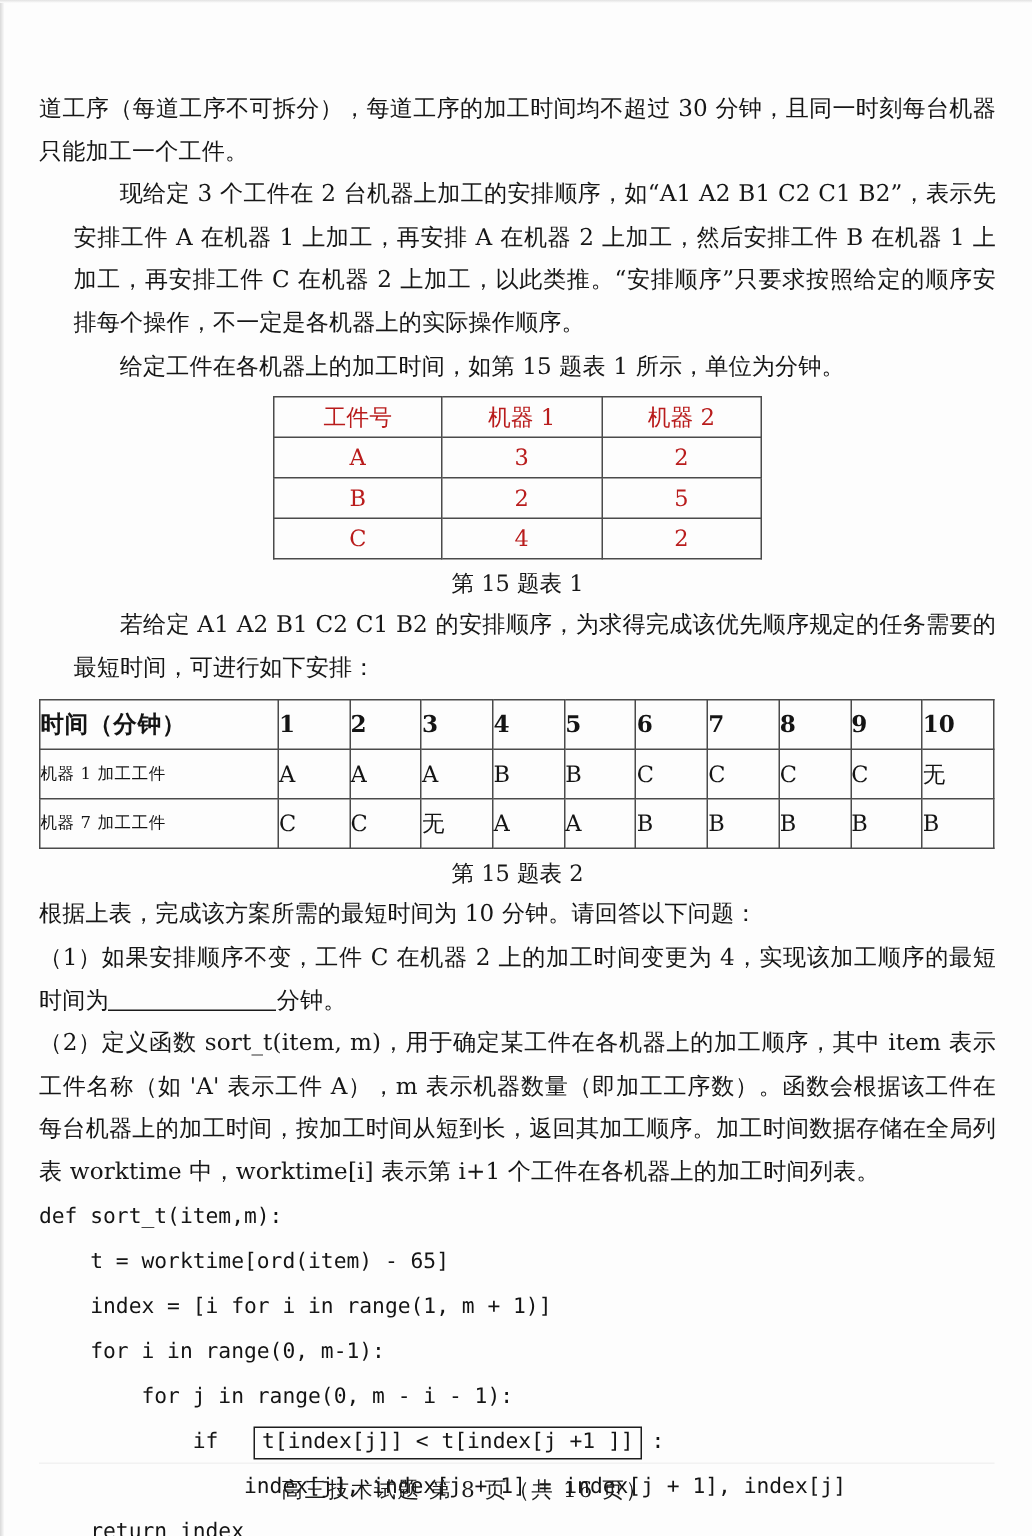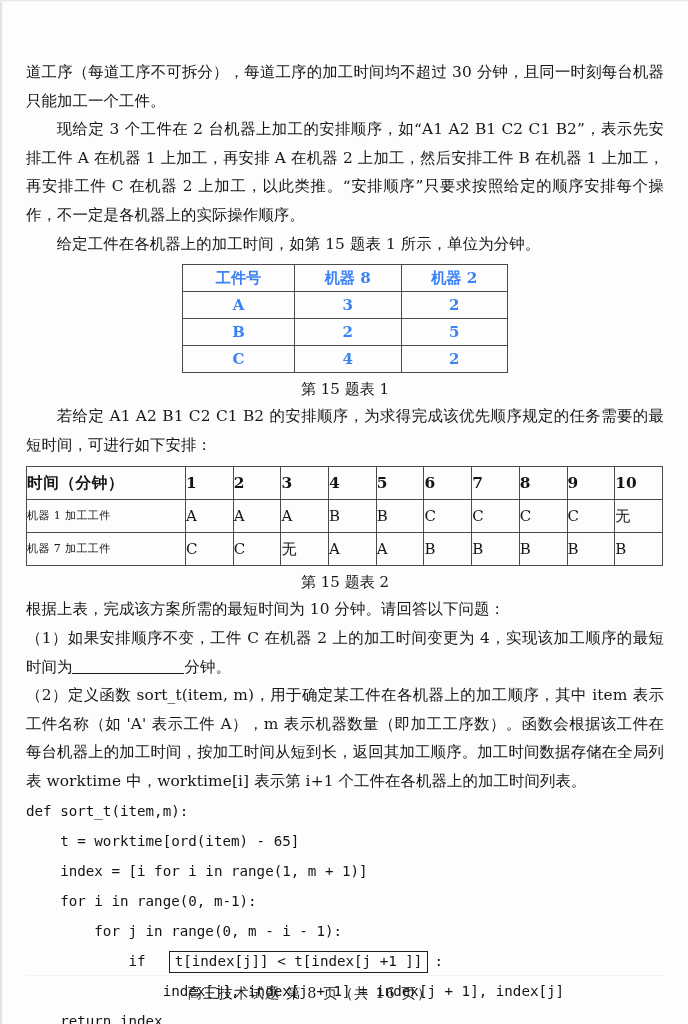--- a/index.html
+++ b/index.html
@@ -45,42 +45,43 @@
     margin: 0 0 0 0;
     font-size: 15.4px;
     line-height: 28.6px;
     text-align: justify;
     text-justify: inter-ideograph;
     letter-spacing: 0.1px;
     color: #161616;
   }
   p.indent {
     text-indent: 2em;
+    margin-left: 23px;
   }
 
   
   .t1-wrap {
     margin-top: 6px;
     display: flex;
     justify-content: center;
   }
   table.t1 {
     border-collapse: collapse;
     width: 326px;
     table-layout: fixed;
   }
   table.t1 td, table.t1 th {
     border: 1.4px solid #4b4b4b;
     text-align: center;
-    font-weight: bold;
+    font-weight: normal;
     font-size: 15px;
     height: 26px;
     line-height: 26px;
     padding: 0;
-    color: #3b82f6;
+    color: #b91c1c;
   }
   table.t1 th { font-size: 15.2px; }
   table.t1 col.c1 { width: 112px; }
 
   .caption {
     text-align: center;
     font-size: 15px;
     margin-top: 7px;
     margin-bottom: 3px;
     color: #161616;
@@ -184,21 +185,21 @@
     <div class="t1-wrap">
       <table class="t1">
         <colgroup>
             <col class="c1">
             <col>
             <col>
           </colgroup>
         <tbody>
           <tr>
             <th>工件号</th>
-            <th>机器 8</th>
+            <th>机器 1</th>
             <th>机器 2</th>
           </tr>
           <tr>
             <td>A</td>
             <td>3</td>
             <td>2</td>
           </tr>
           <tr>
             <td>B</td>
             <td>2</td>

